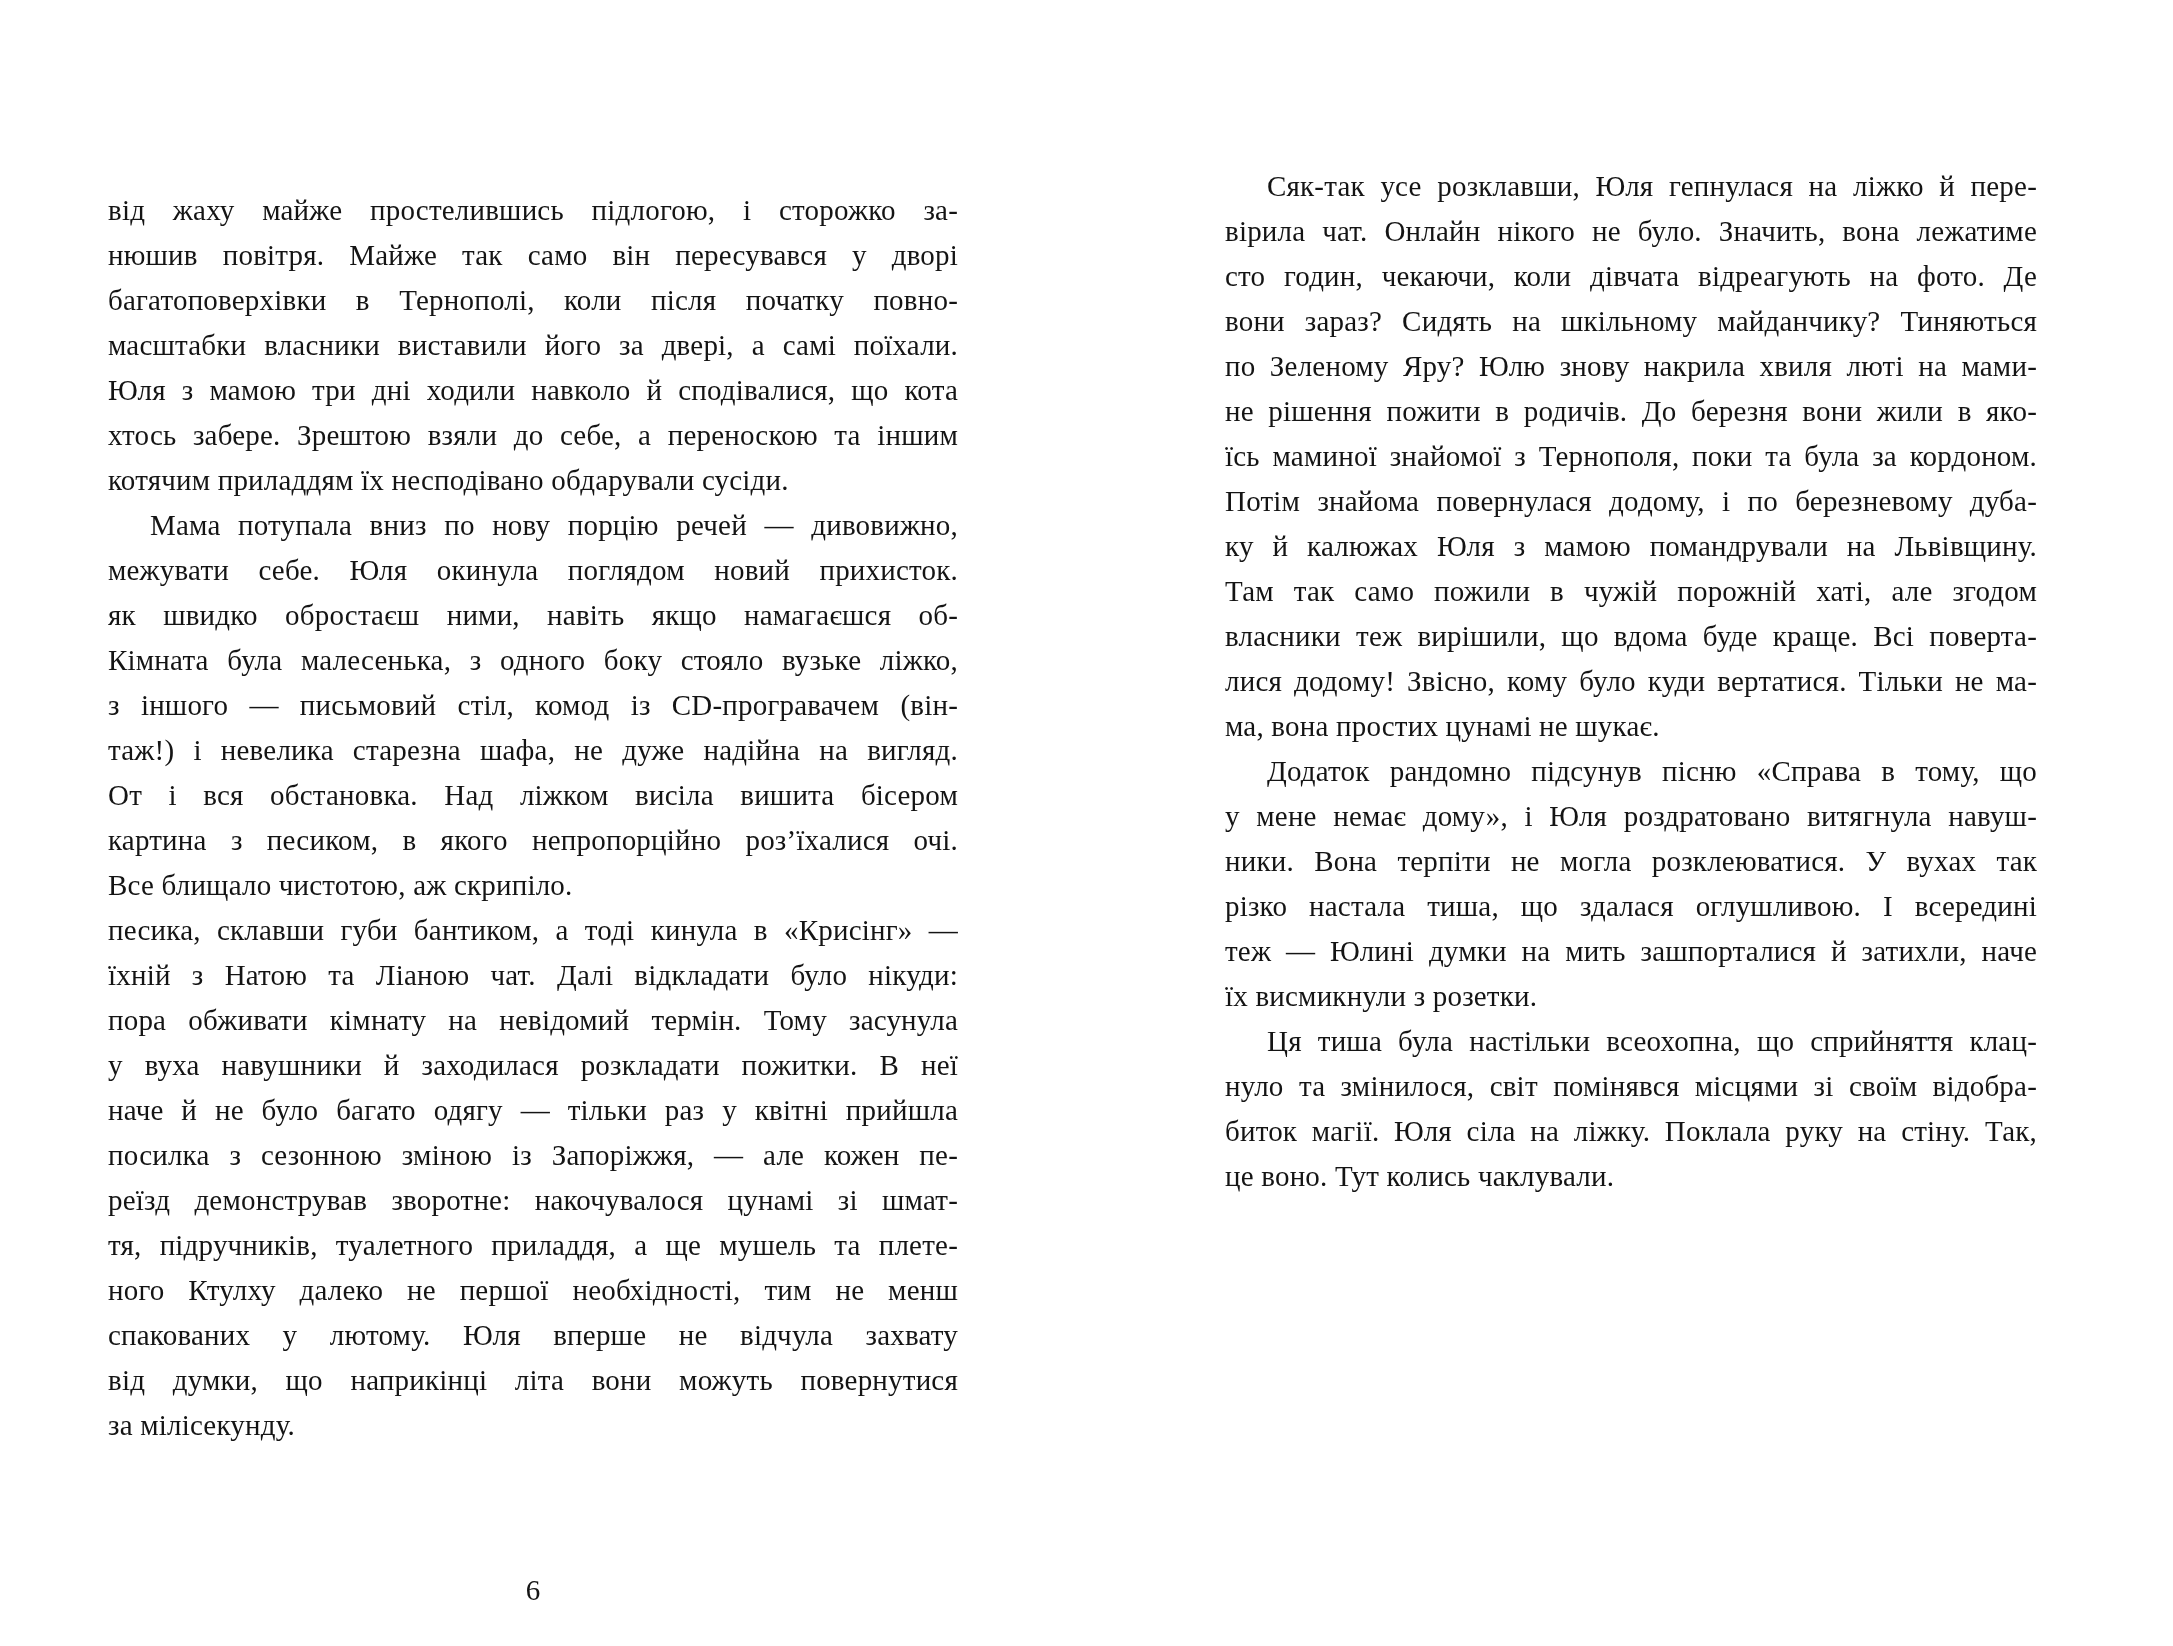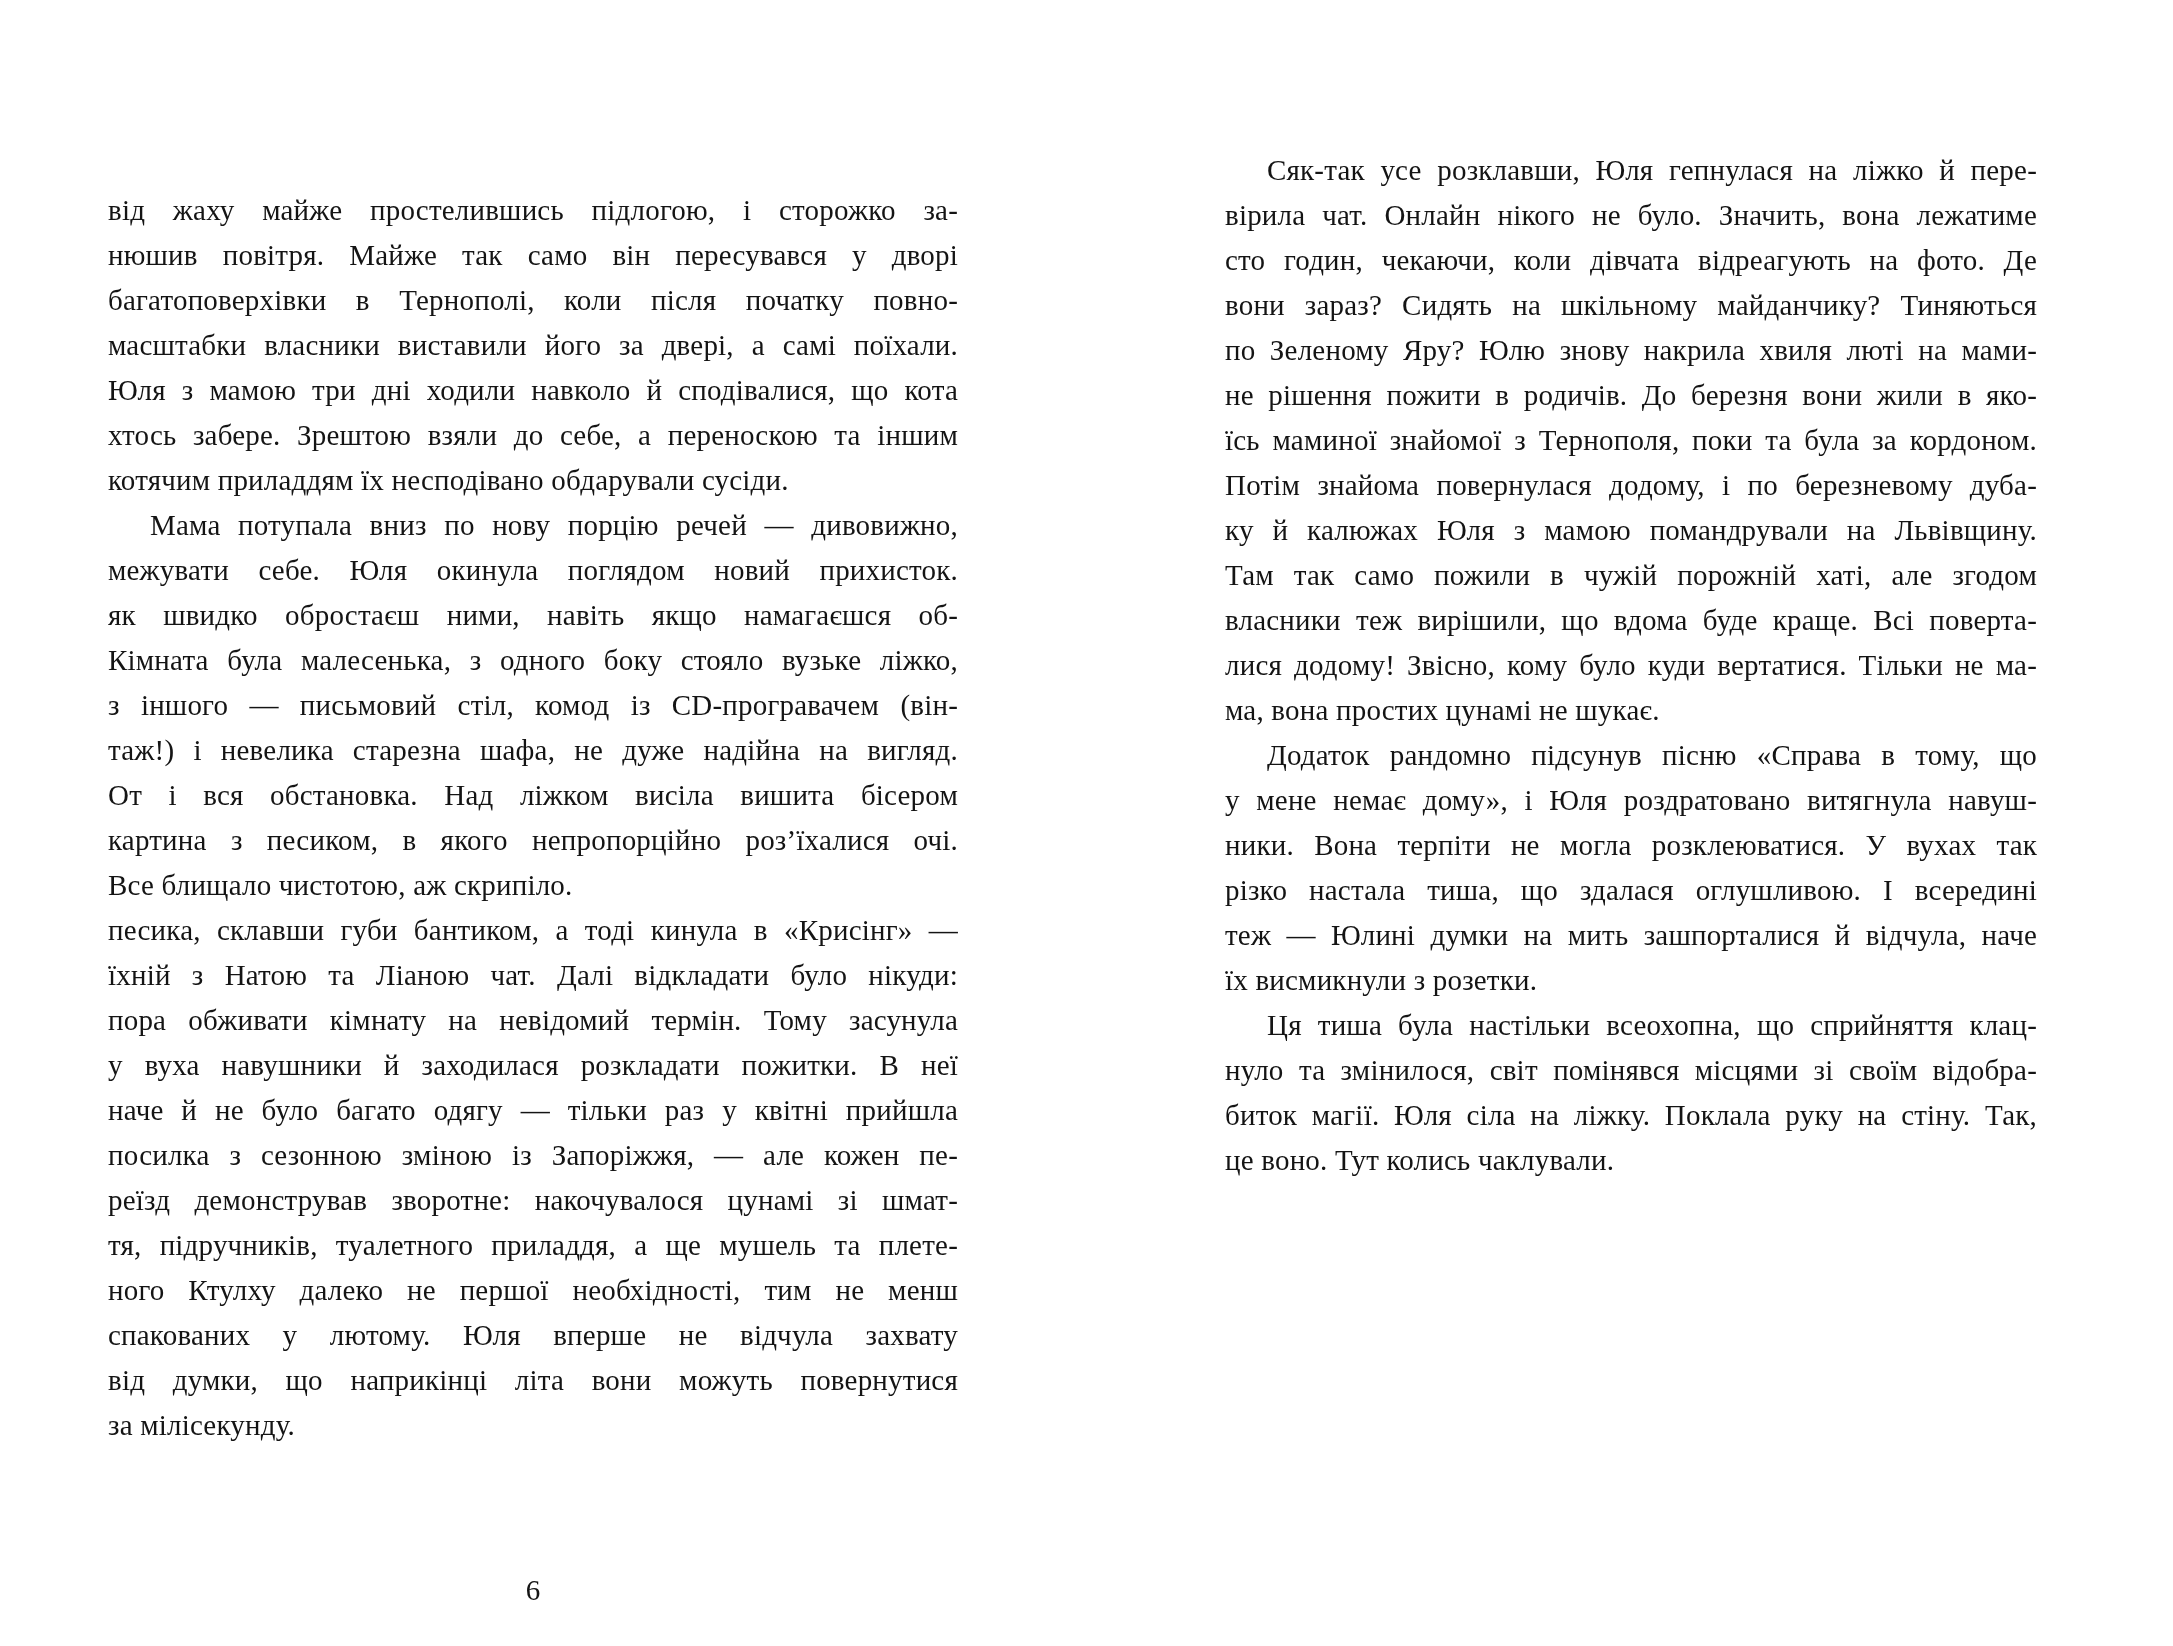--- a/index.html
+++ b/index.html
@@ -22,21 +22,21 @@
     height: 1646px;
   }
   .page-left  { left: 0; margin-top: 40px; }
   .page-right { left: 1086px; }
 
   .text-column {
     position: absolute;
     top: 148px;
   }
   .text-column.left-col  { left: 108px;  width: 850px; }
-  .text-column.right-col { left: 139px;  width: 812px; } 
+  .text-column.right-col { left: 139px;  width: 812px; margin-top: 16px; } 
 
   .line {
     font-size: 29px;
     line-height: 45px;
     height: 45px;
     text-align: justify;
     text-align-last: justify;
     letter-spacing: 0.2px;
   }
   .line.par-end {
@@ -106,20 +106,20 @@
       <div class="line">Потім знайома повернулася додому, і по березневому дуба-</div>
       <div class="line">ку й калюжах Юля з мамою помандрували на Львівщину.</div>
       <div class="line">Там так само пожили в чужій порожній хаті, але згодом</div>
       <div class="line">власники теж вирішили, що вдома буде краще. Всі поверта-</div>
       <div class="line">лися додому! Звісно, кому було куди вертатися. Тільки не ма-</div>
       <div class="line par-end">ма, вона простих цунамі не шукає.</div>
       <div class="line indent">Додаток рандомно підсунув пісню «Справа в тому, що</div>
       <div class="line">у мене немає дому», і Юля роздратовано витягнула навуш-</div>
       <div class="line">ники. Вона терпіти не могла розклеюватися. У вухах так</div>
       <div class="line">різко настала тиша, що здалася оглушливою. І всередині</div>
-      <div class="line">теж — Юлині думки на мить зашпорталися й відчула, наче</div>
+      <div class="line">теж — Юлині думки на мить зашпорталися й затихли, наче</div>
       <div class="line par-end">їх висмикнули з розетки.</div>
       <div class="line indent">Ця тиша була настільки всеохопна, що сприйняття клац-</div>
       <div class="line">нуло та змінилося, світ помінявся місцями зі своїм відобра-</div>
       <div class="line">биток магії. Юля сіла на ліжку. Поклала руку на стіну. Так,</div>
       <div class="line par-end">це воно. Тут колись чаклували.</div>
     </div>
 </section>
 
 </body></html>

